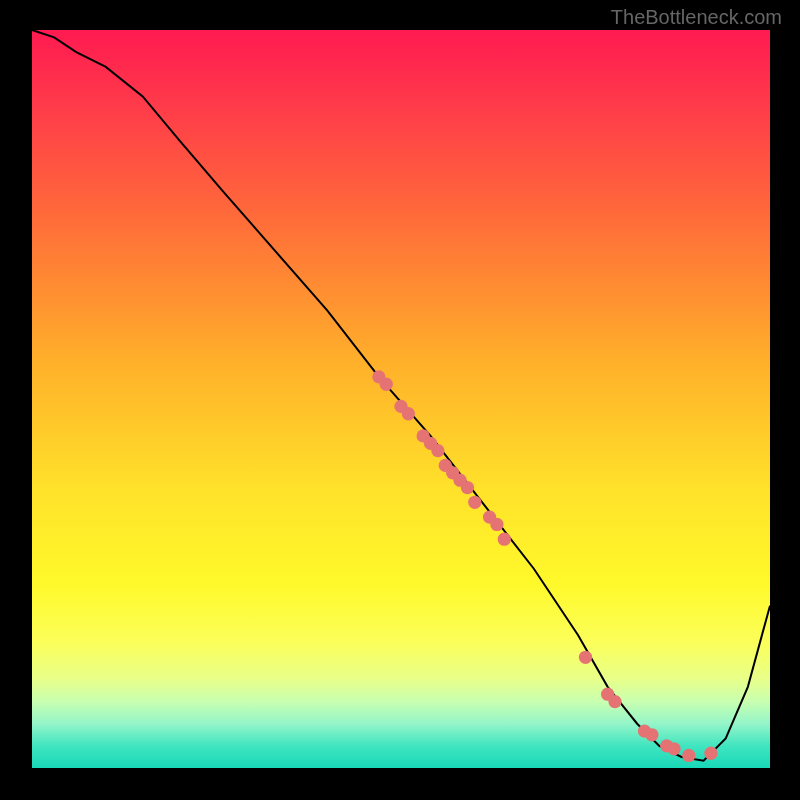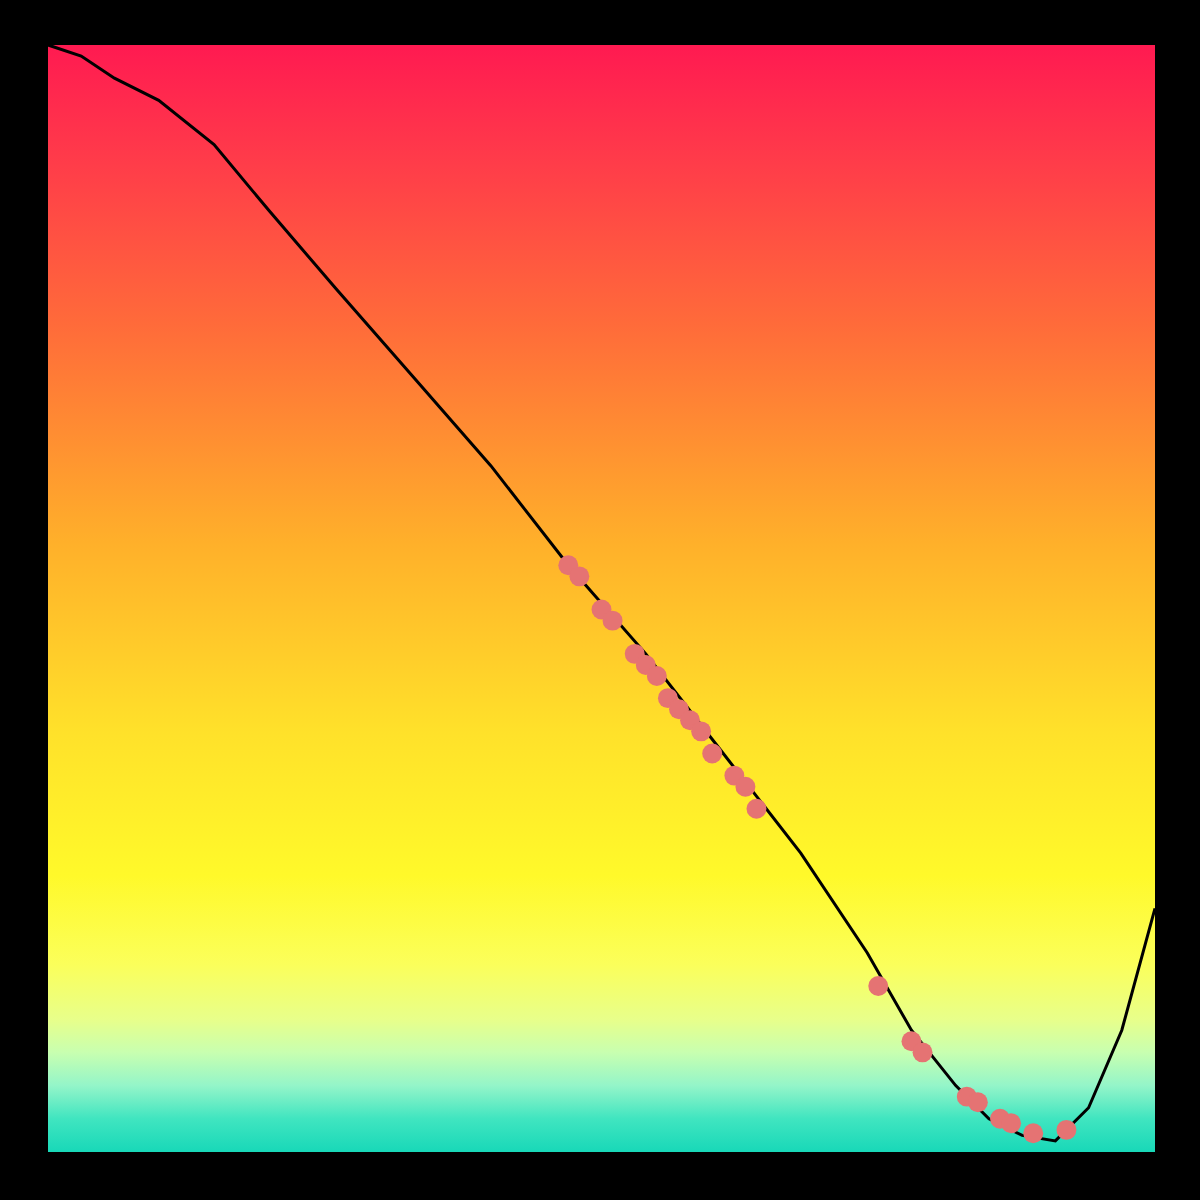--- a/index.html
+++ b/index.html
@@ -54,20 +54,21 @@
     top: 30px;
     width: 738px;
     height: 738px;
     overflow: visible;
   }
 </style>
 </head>
 <body>
 
 <div class="container">
+  <div class="watermark">TheBottleneck.com</div>
   <div class="plot-area"></div>
   <svg class="overlay" viewBox="0 0 100 100" preserveAspectRatio="none">
     <path id="curve-path" fill="none" stroke="#000000" stroke-width="2" vector-effect="non-scaling-stroke" d="M0.00 0.00 L3.00 1.00 L6.00 3.00 L10.00 5.00 L15.00 9.00 L20.00 15.00 L26.00 22.00 L33.00 30.00 L40.00 38.00 L47.00 47.00 L54.00 55.00 L61.00 64.00 L68.00 73.00 L74.00 82.00 L78.00 89.00 L82.00 94.00 L85.00 97.00 L88.00 98.50 L91.00 99.00 L94.00 96.00 L97.00 89.00 L100.00 78.00"></path>
     <g id="scatter-group">
         <circle cx="47.00" cy="47.00" r="0.9" fill="#e57373"></circle>
         <circle cx="48.00" cy="48.00" r="0.9" fill="#e57373"></circle>
         <circle cx="50.00" cy="51.00" r="0.9" fill="#e57373"></circle>
         <circle cx="51.00" cy="52.00" r="0.9" fill="#e57373"></circle>
         <circle cx="53.00" cy="55.00" r="0.9" fill="#e57373"></circle>
         <circle cx="54.00" cy="56.00" r="0.9" fill="#e57373"></circle>

